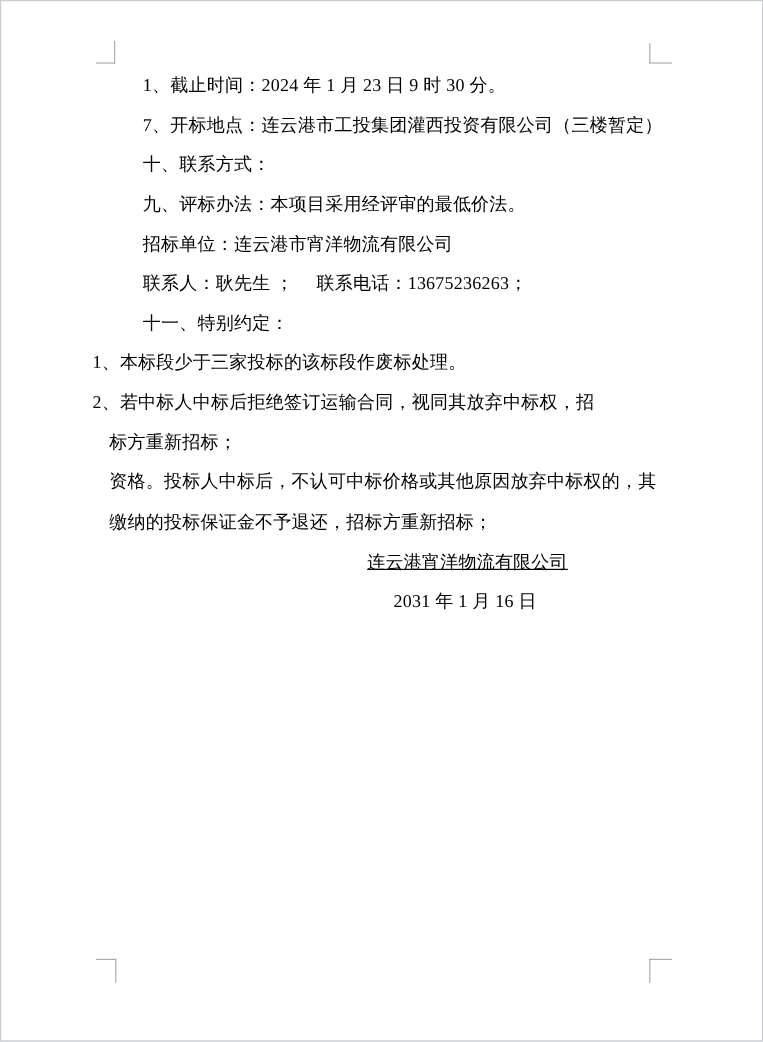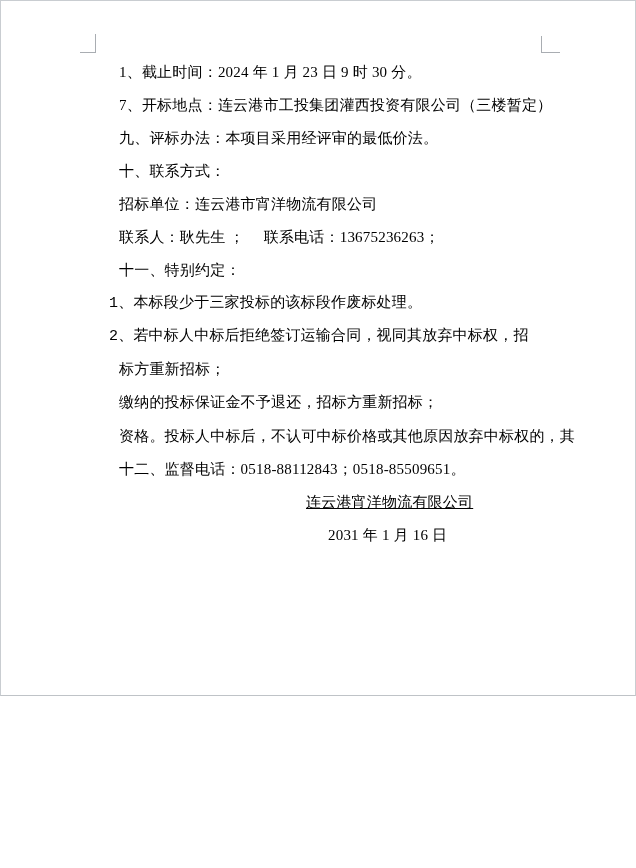--- a/index.html
+++ b/index.html
@@ -10,21 +10,21 @@
   }
   *{margin:0;padding:0;box-sizing:border-box;}
   body{
     margin:0;
     background:#ffffff;
     font-family:"Liberation Serif","DejaVu Serif",serif;
   }
   .page{
     position:relative;
     width:636px;
-    height:696px;
+    height:868px;
     background:var(--page-bg);
     border:1px solid var(--border-color);
     border-bottom-color:#bfc3c7;
     overflow:hidden;
   }
   
   .crop{position:absolute;}
   .crop-tl{left:79px;top:33px;width:16px;height:19px;
     border-right:1px solid var(--crop-color);border-bottom:1px solid var(--crop-color);}
   .crop-tr{left:540px;top:35px;width:19px;height:17px;
@@ -42,44 +42,43 @@
   }
   .line{
     height:33.1px;
     line-height:33.1px;
     font-size:15px;
     color:var(--text-color);
     white-space:nowrap;
     letter-spacing:0.2px;
   }
   .ind-a{padding-left:118px;}  
-  .ind-b{padding-left:108px;font-family:Liberation Mono, monospace;}  
-  .ind-c{padding-left:118px;}   
+  .ind-b{padding-left:76px;}  
+  .ind-c{padding-left:90px;}   
   .sig{padding-left:305px;text-decoration:underline;}    
   .date{padding-left:327px;}   
 </style>
 </head>
 <body>
 
 <div class="page">
   <div class="crop crop-tl"></div>
   <div class="crop crop-tr"></div>
   <div class="crop crop-bl"></div>
   <div class="crop crop-br"></div>
 
   <div class="text-area">
     <div class="line ind-a">1、截止时间：2024 年 1 月 23 日 9 时 30 分。</div>
     <div class="line ind-a">7、开标地点：连云港市工投集团灌西投资有限公司（三楼暂定）</div>
+    <div class="line ind-a">十、联系方式：</div>
     <div class="line ind-a">九、评标办法：本项目采用经评审的最低价法。</div>
-    <div class="line ind-a">十、联系方式：</div>
     <div class="line ind-a">招标单位：连云港市宵洋物流有限公司</div>
     <div class="line ind-a">联系人：耿先生 ；　 联系电话：13675236263；</div>
     <div class="line ind-a">十一、特别约定：</div>
     <div class="line ind-b">1、本标段少于三家投标的该标段作废标处理。</div>
     <div class="line ind-b">2、若中标人中标后拒绝签订运输合同，视同其放弃中标权，招</div>
     <div class="line ind-c">标方重新招标；</div>
+    <div class="line ind-c">资格。投标人中标后，不认可中标价格或其他原因放弃中标权的，其</div>
     <div class="line ind-c">缴纳的投标保证金不予退还，招标方重新招标；</div>
-    <div class="line ind-c">资格。投标人中标后，不认可中标价格或其他原因放弃中标权的，其</div>
-    <div class="line ind-a">十二、监督电话：0518-88112843；0518-85509651。</div>
     <div class="line sig">连云港宵洋物流有限公司</div>
     <div class="line date">2031 年 1 月 16 日</div>
   </div>
 </div>
 
 </body></html>

